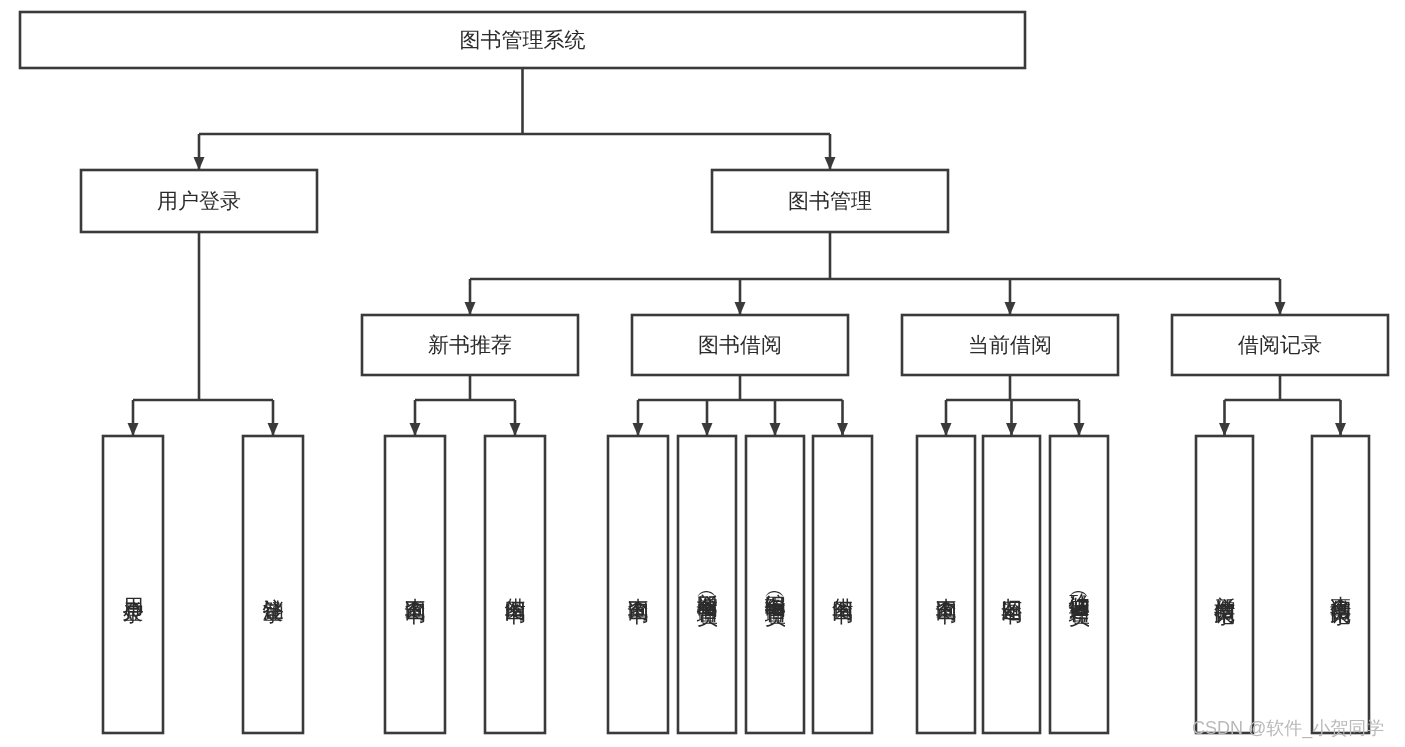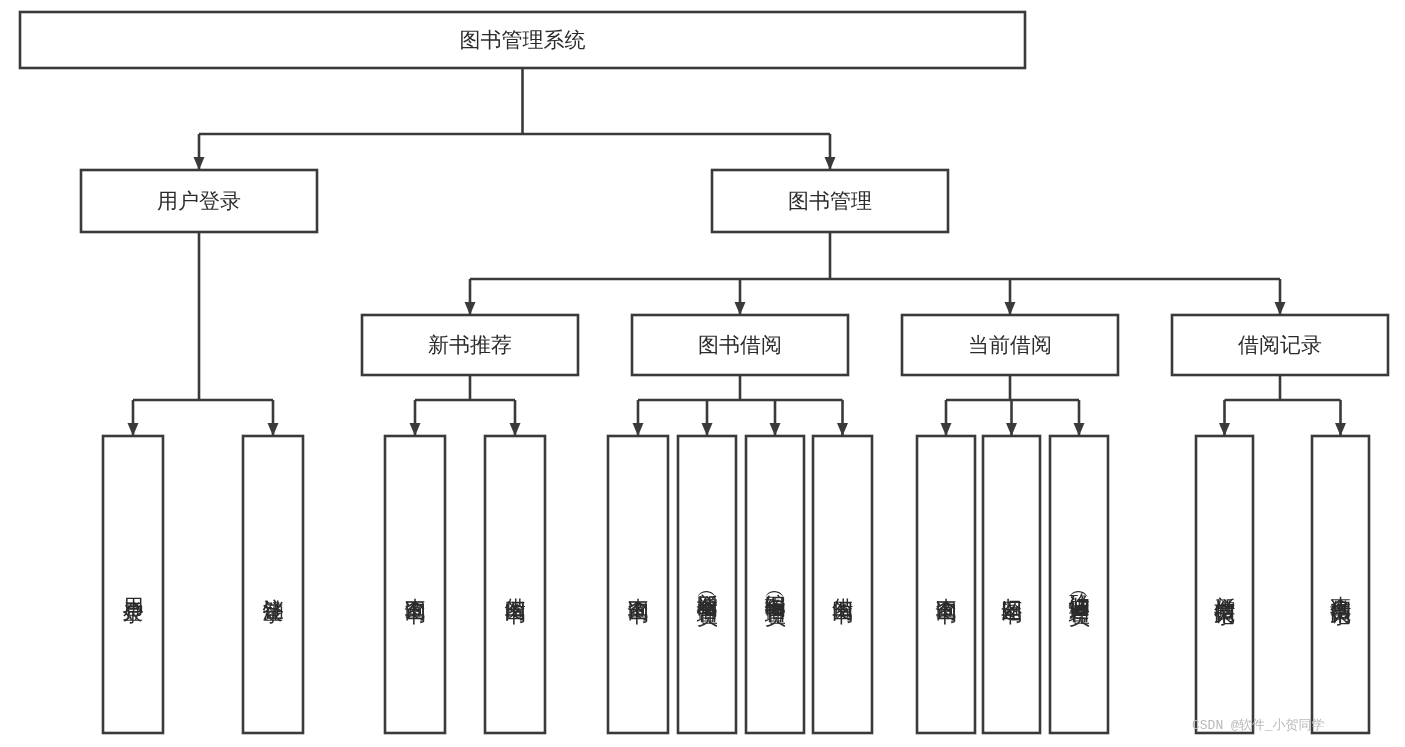--- a/index.html
+++ b/index.html
@@ -56,22 +56,22 @@
     font-size: 21px;
     line-height: 1.08;
     color: #2b2b2b;
     letter-spacing: 2px;
     text-align: center;
     white-space: nowrap;
     pointer-events: none;
   }
   .watermark {
     position: absolute;
-    font-family: Liberation Mono, monospace;
-    font-size: 13px;
+    font-family: Liberation Sans, sans-serif;
+    font-size: 18px;
     color: #b9b9b9;
     white-space: nowrap;
   }
 </style>
 </head>
 <body>
 
 <div id="diagram-root">
 
   <svg id="flow-svg" viewBox="0 0 1405 747">

